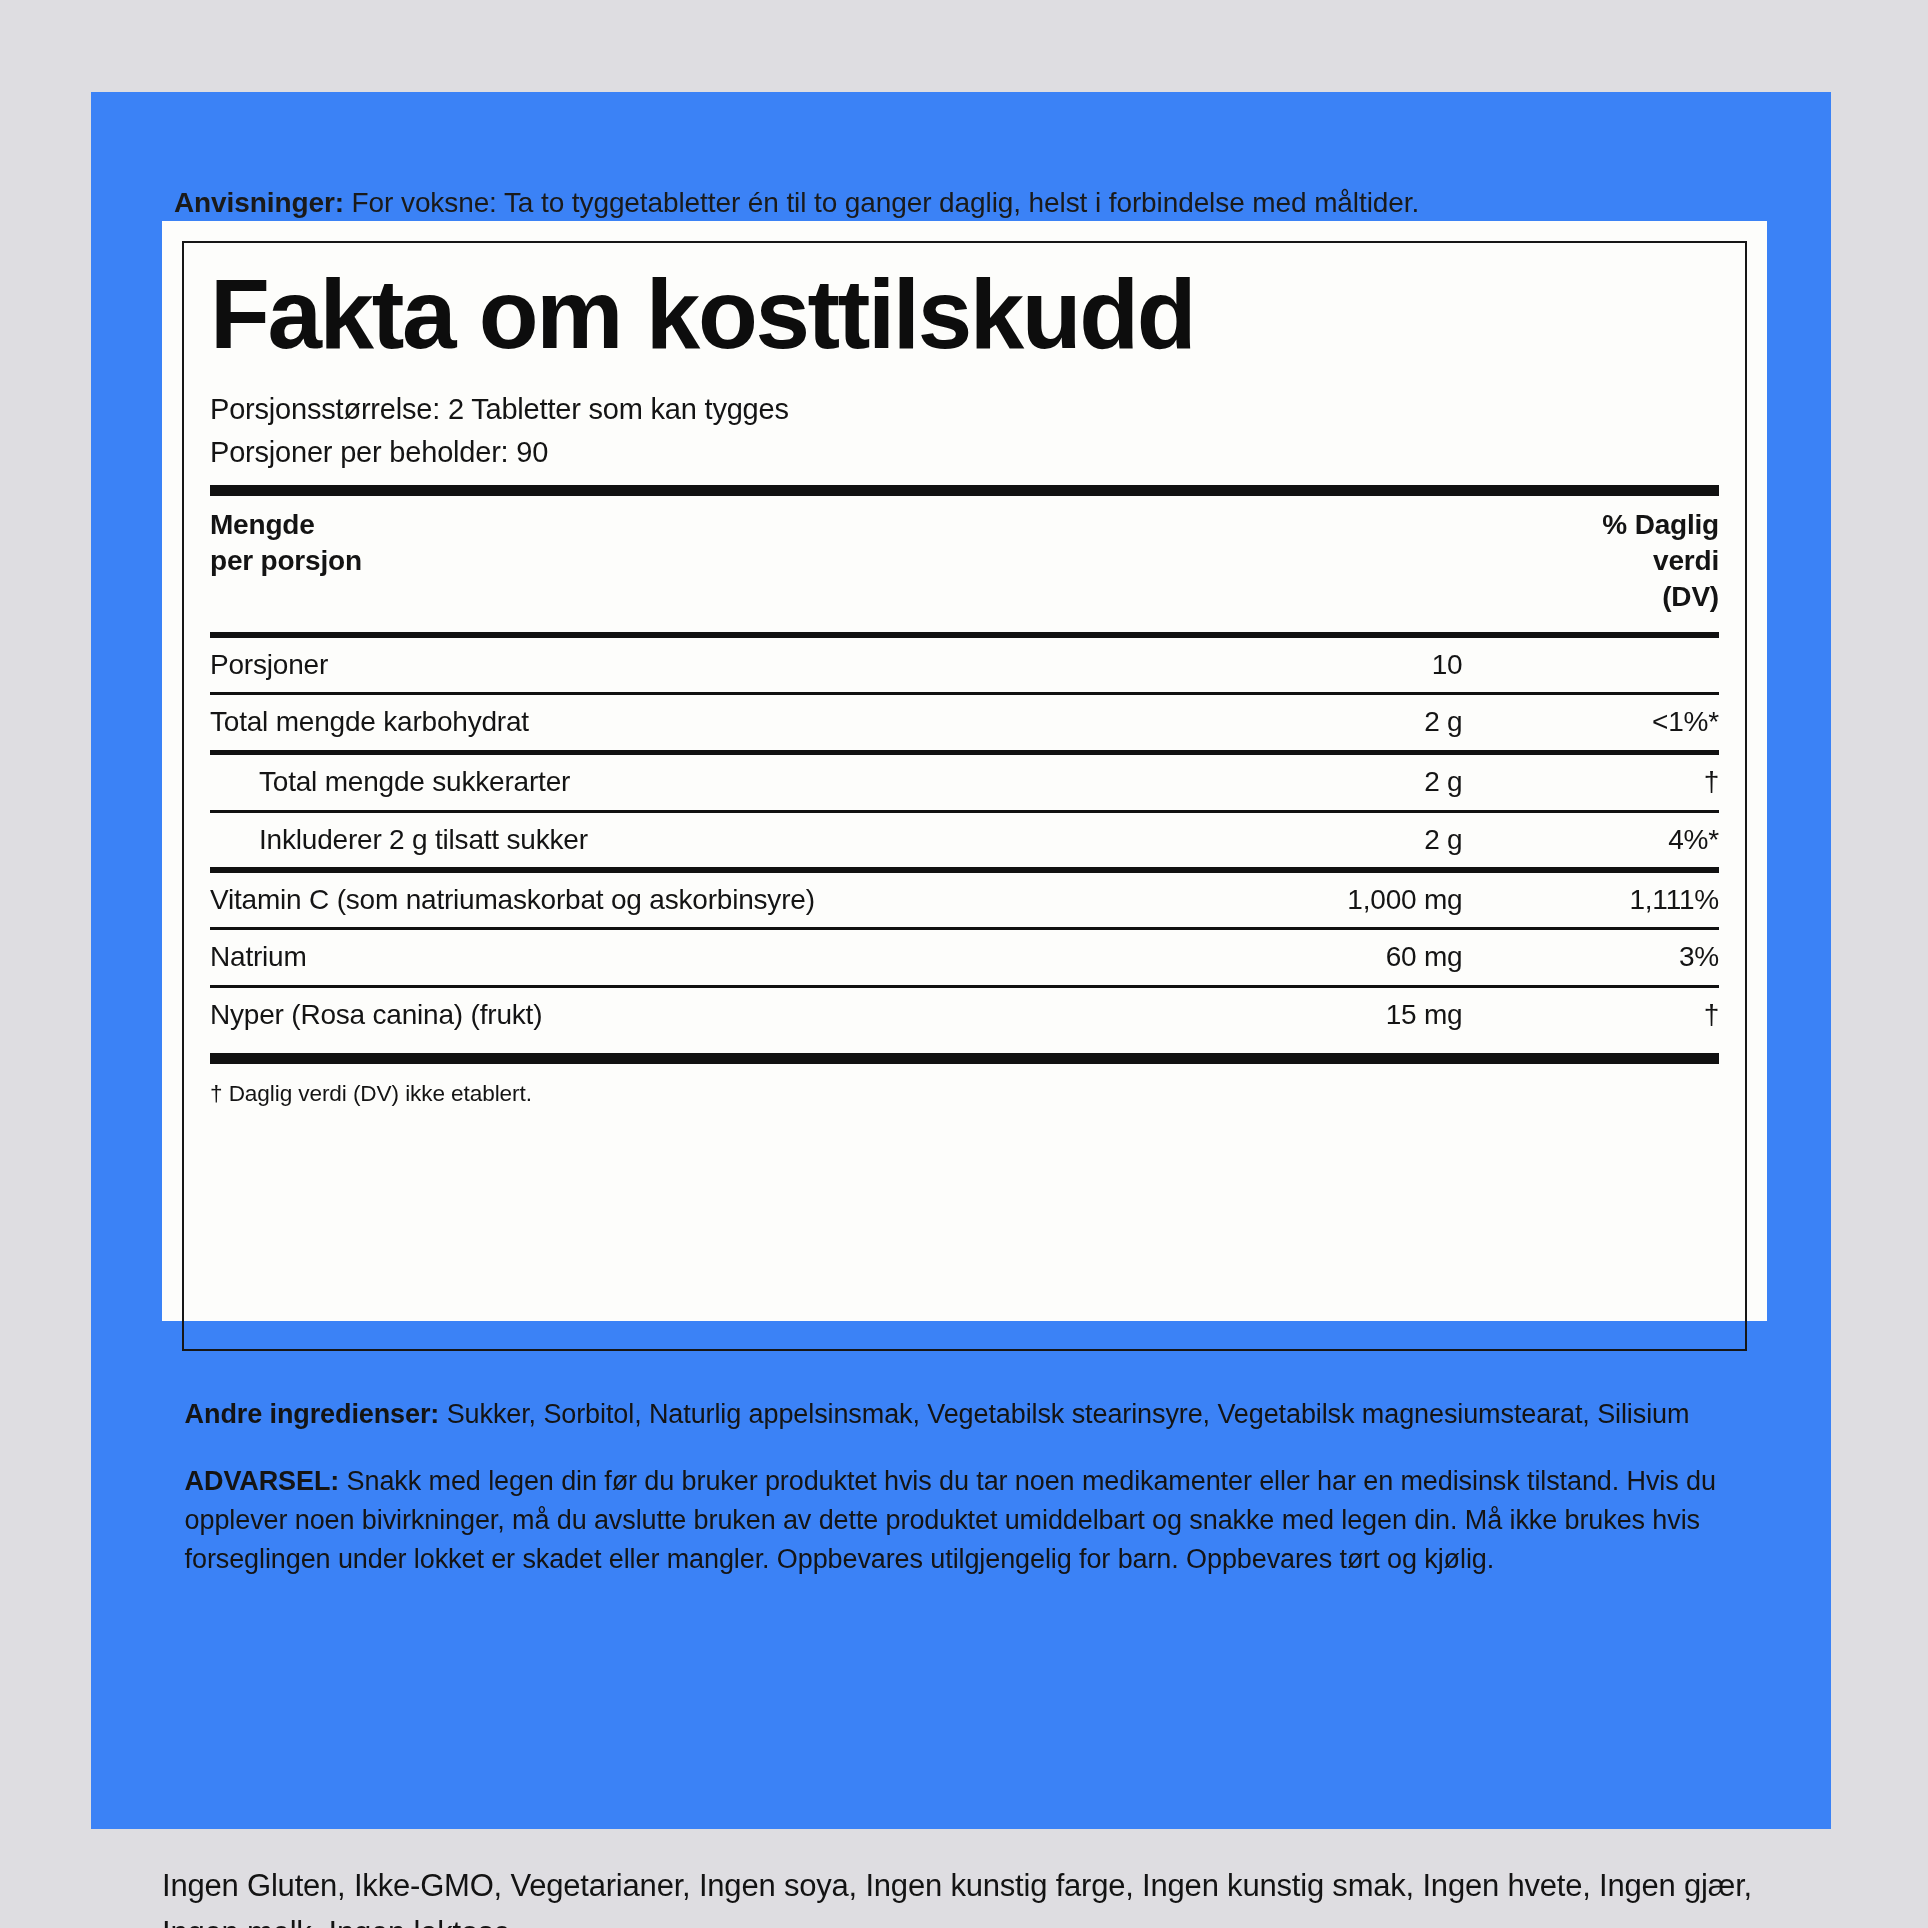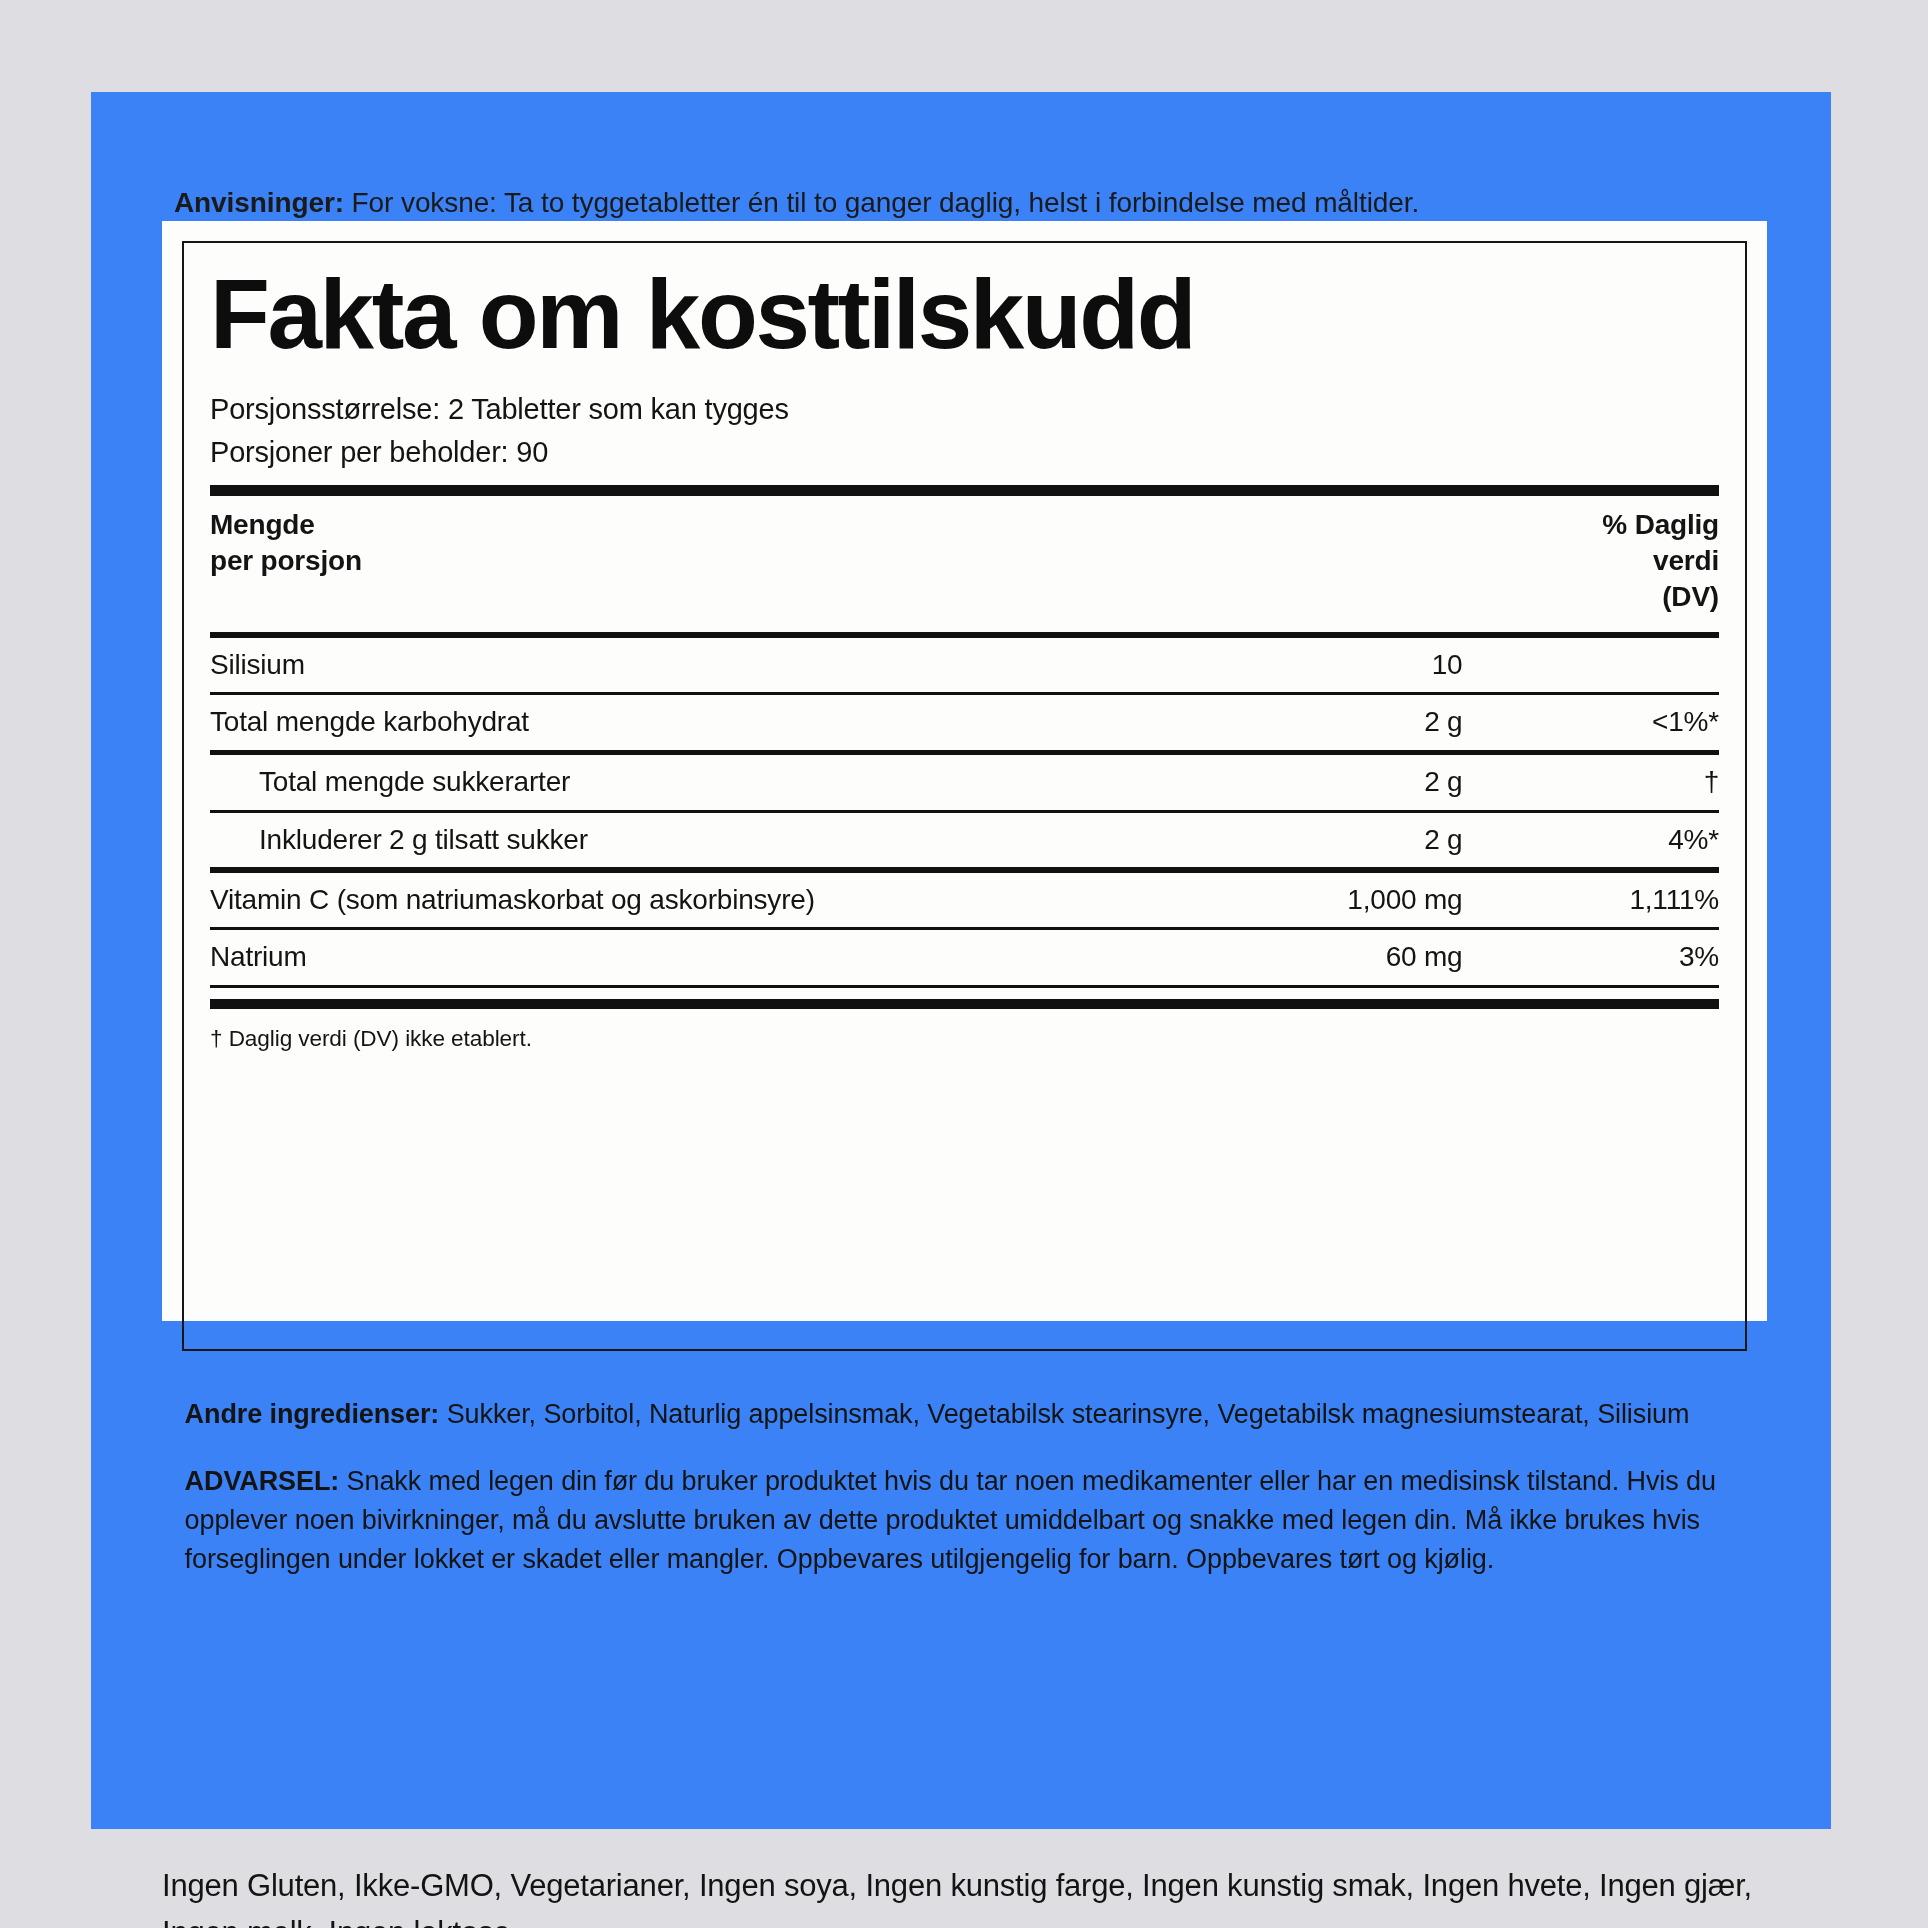--- a/index.html
+++ b/index.html
@@ -215,21 +215,21 @@
             </td>
           </tr>
 
           <tr>
             <td class="sep-cell" colspan="3">
                 <div class="rule-med"></div>
               </td>
           </tr>
 
           <tr>
-            <td class="row-cell">Silisium</td>
+            <td class="row-cell">Porsjoner</td>
             <td class="row-cell col-amt">10</td>
             <td class="row-cell col-dv"></td>
           </tr>
           <tr>
             <td class="sep-cell" colspan="3">
                 <div class="rule-thin"></div>
               </td>
           </tr>
 
           <tr>
@@ -280,20 +280,25 @@
             <td class="row-cell">Natrium</td>
             <td class="row-cell col-amt">60 mg</td>
             <td class="row-cell col-dv">3%</td>
           </tr>
           <tr>
             <td class="sep-cell" colspan="3">
                 <div class="rule-thin"></div>
               </td>
           </tr>
 
+          <tr>
+            <td class="row-cell">Nyper (Rosa canina) (frukt)</td>
+            <td class="row-cell col-amt">15 mg</td>
+            <td class="row-cell col-dv">†</td>
+          </tr>
         </tbody>
       </table>
 
       <div class="rule-thick"></div>
 
       <div id="footnotes">
         <div>† Daglig verdi (DV) ikke etablert.</div>
       </div>
 
     </div>

